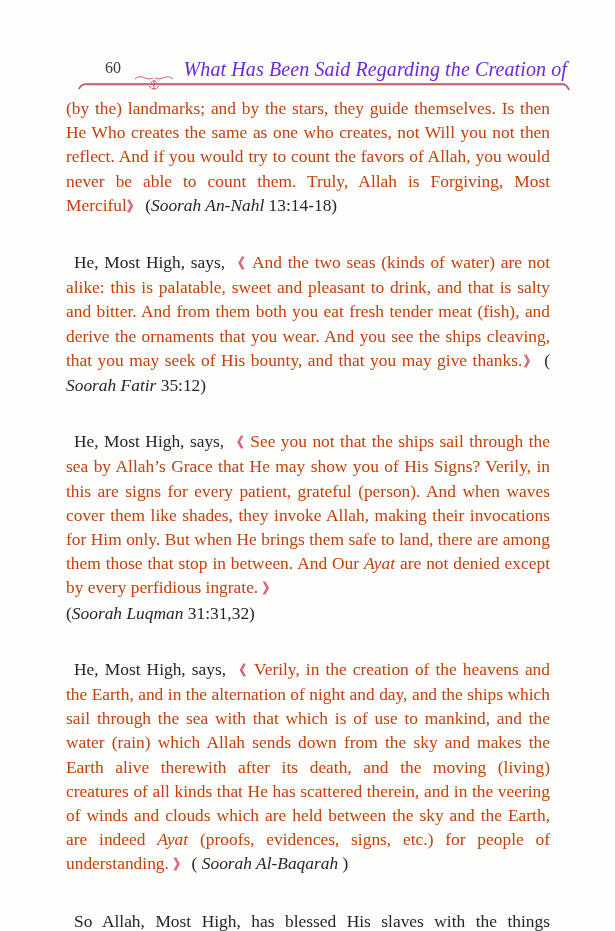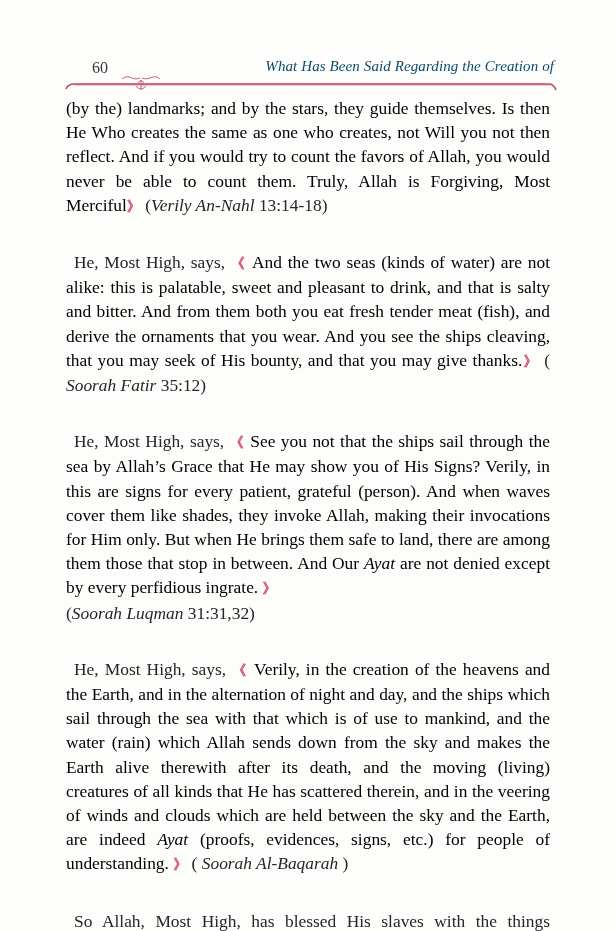--- a/index.html
+++ b/index.html
@@ -17,39 +17,39 @@
     }
     .page {
       position: absolute;
       left: 66px;
       top: 0;
       width: 484px;
     }
     
     .running-header {
       position: absolute;
-      left: 4px;
+      left: 17px;
       top: 56px;
       width: 484px;
       height: 40px;
     }
     .page-number {
       position: absolute;
       left: 22px;
       top: 3px;
       font-size: 16px;
       color: #3a3a3a;
     }
     .header-title {
       position: absolute;
       right: 0;
       top: 2px;
-      font-size: 15px;
+      font-size: 20px;
       font-style: italic;
-      color: #0c4a6e;
+      color: #6d28d9;
       letter-spacing: 0.1px;
       white-space: nowrap;
     }
     .header-rule {
       position: absolute;
       left: -6px;
       top: 18px;
       width: 494px;
       height: 20px;
     }
@@ -64,21 +64,21 @@
       text-align: justify;
     }
     .para {
       margin: 0 0 8px 0;
     }
     .para.indent {
       text-indent: 8px;
       margin-top: 32px;
     }
     .quran {
-      color: #000000;
+      color: #c2410c;
     }
     .black {
       color: #262626;
     }
     .ital {
       font-style: italic;
     }
     .bracket {
       color: #d04a68;
       font-family: "DejaVu Sans", sans-serif;
@@ -107,21 +107,21 @@
         <path d="M72 12 Q77 18 82 12"></path>
         <path d="M77 6 L77 16"></path>
       </g>
     </svg>
   </div>
 
   <div class="body-text">
 
     <p class="para">
       <span class="quran">(by the) landmarks; and by the stars, they guide themselves. Is then He Who creates the same as one who creates, not Will you not then reflect. And if you would try to count the favors of Allah, you would never be able to count them. Truly, Allah is Forgiving, Most Merciful</span><span class="bracket">》</span>
-      <span class="black"><span>(</span><span class="ital">Verily An-Nahl</span><span> 13:14-18)</span></span>
+      <span class="black"><span>(</span><span class="ital">Soorah An-Nahl</span><span> 13:14-18)</span></span>
     </p>
 
     <p class="para indent">
       <span class="black">He, Most High, says, </span><span class="bracket">《</span><span class="quran"> And the two seas (kinds of water) are not alike: this is palatable, sweet and pleasant to drink, and that is salty and bitter. And from them both you eat fresh tender meat (fish), and derive the ornaments that you wear. And you see the ships cleaving, that you may seek of His bounty, and that you may give thanks.</span><span class="bracket">》</span><span class="black"><span> ( </span><span class="ital">Soorah Fatir</span><span> 35:12)</span></span>
     </p>
 
     <p class="para indent">
       <span class="black">He, Most High, says, </span><span class="bracket">《</span><span class="quran"> See you not that the ships sail through the sea by Allah’s Grace that He may show you of His Signs? Verily, in this are signs for every patient, grateful (person). And when waves cover them like shades, they invoke Allah, making their invocations for Him only. But when He brings them safe to land, there are among them those that stop in between. And Our </span><span class="quran ital">Ayat</span><span class="quran"> are not denied except by every perfidious ingrate. </span><span class="bracket">》</span><br><span class="black"><span>(</span><span class="ital">Soorah Luqman</span><span> 31:31,32)</span></span>
     </p>
 

